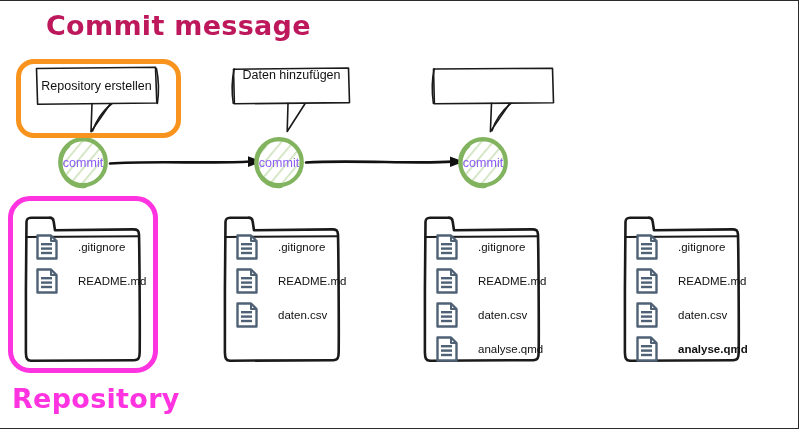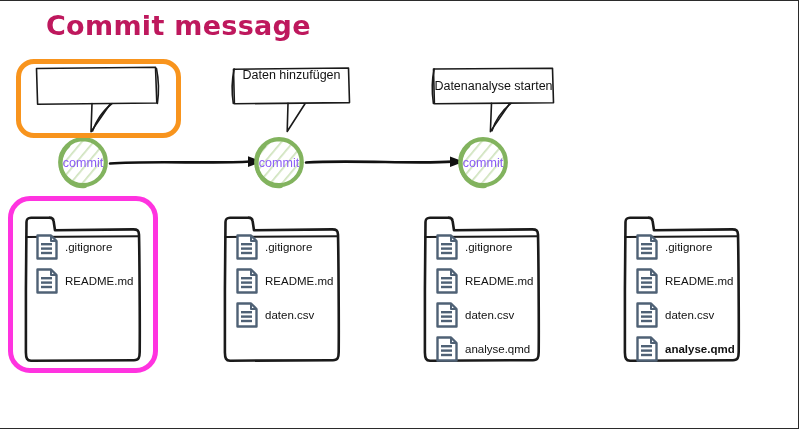--- a/index.html
+++ b/index.html
@@ -89,21 +89,21 @@
     position: absolute;
     font-size: 12.5px;
     color: #8b5cf6;
     white-space: nowrap;
     font-family: "Liberation Sans", sans-serif;
   }
   .file-row {
     position: absolute;
     display: flex;
     align-items: center;
-    gap: 7px;
+    gap: 20px;
   }
   .file-name {
     font-size: 11.5px;
     color: #111111;
     white-space: nowrap;
     font-family: "Liberation Sans", sans-serif;
   }
   .file-name.bold { font-weight: bold; }
   .file-icon { display: block; }
 </style>
@@ -237,23 +237,24 @@
                  L630.0,217.8 C626.6,217.9 625.6,219.0 625.5,222.0 Z"></path>
         <path d="M625.4,237.0 L737.9,236.3" fill="none" stroke-width="1.9"></path>
       </g>
     </g>
   </svg>
 
   <div class="highlight-box" id="highlight-commit-message"></div>
   <div class="highlight-box" id="highlight-repository"></div>
 
   <div class="title-text" id="title-commit-message">Commit message</div>
-
+  <div class="title-text" id="title-repository">Repository</div>
+
+  <div class="bubble-label" style="left:37px;  top:79px;  width:119px;">Repository erstellen</div>
   <div class="bubble-label" style="left:234px; top:68px;  width:115px;">Daten hinzufügen</div>
-  <div class="bubble-label" style="left:434px; top:79px;  width:119px;">Datenanalyse starten</div>
 
   <div class="commit-label" style="left:60px;  top:156px; width:46px; text-align:center;">commit</div>
   <div class="commit-label" style="left:256px; top:156px; width:46px; text-align:center;">commit</div>
   <div class="commit-label" style="left:460px; top:156px; width:46px; text-align:center;">commit</div>
 
   <div class="file-row" style="left:36px; top:234px;">
     <svg class="file-icon" width="22" height="26" viewBox="0 0 22 26">
       <path d="M1.5,1.5 H15 L20.5,7 V24.5 H1.5 Z" fill="#ffffff" stroke="#4F6175" stroke-width="2.4" stroke-linejoin="round"></path>
       <path d="M15,1.5 V7 H20.5" fill="none" stroke="#4F6175" stroke-width="2.0" stroke-linejoin="round"></path>
       <rect x="5" y="9" width="11" height="2.4" fill="#4F6175"></rect>

